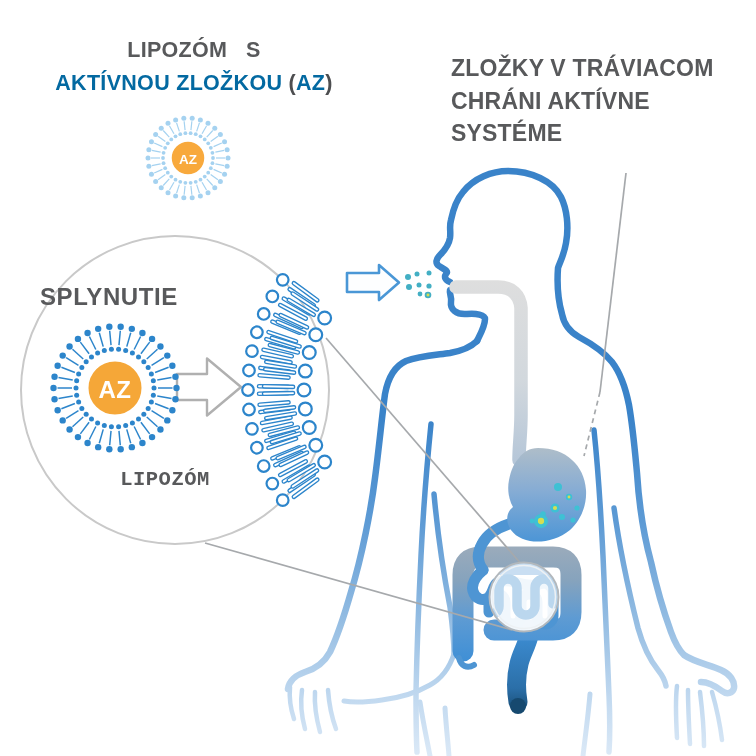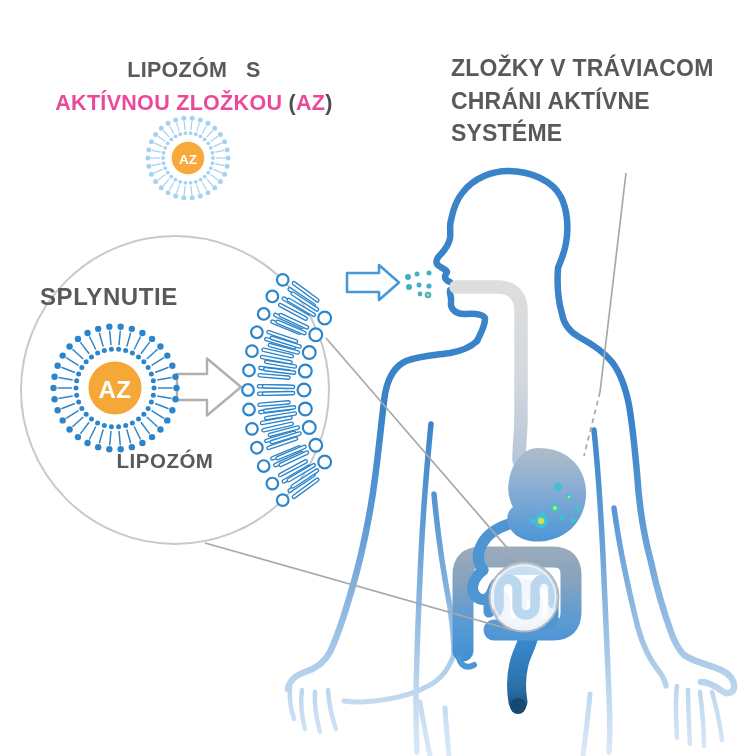--- a/index.html
+++ b/index.html
@@ -3,25 +3,25 @@
 <meta charset="utf-8">
 <style>
   html,body{margin:0;padding:0;background:#ffffff;}
   #stage{
     position:relative;width:756px;height:756px;background:#ffffff;overflow:hidden;
     font-family:"Liberation Sans","DejaVu Sans",sans-serif;
   }
   #art{position:absolute;left:0;top:0;}
   .txt{position:absolute;font-weight:bold;color:#58595B;}
   #title-left{left:18px;top:34px;width:352px;text-align:center;font-size:21.5px;line-height:33px;letter-spacing:.3px;}
-  #title-left .l1{white-space:pre;margin-top:20px;}
+  #title-left .l1{white-space:pre;}
   #title-right{left:451px;top:52px;width:300px;font-size:23px;line-height:32.5px;letter-spacing:.2px;}
   #splynutie{left:40px;top:283px;width:248px;text-align:left;font-size:24px;letter-spacing:.6px;}
-  #cell-labels{left:40px;top:446px;width:250px;text-align:center;font-size:20.5px;line-height:29px;letter-spacing:.5px;}
-  .blue{color:#ec4899;}
+  #cell-labels{left:40px;top:465px;width:250px;text-align:center;font-size:20.5px;line-height:29px;letter-spacing:.5px;font-family:Liberation Mono, monospace;}
+  .blue{color:#0369a1;}
   .dark{color:#4D4E50;}
   svg text{font-family:"Liberation Sans","DejaVu Sans",sans-serif;font-weight:bold;}
 </style>
 </head>
 <body>
 
 <div id="stage">
 
   <svg id="art" width="756" height="756" viewBox="0 0 756 756">
     <defs>

